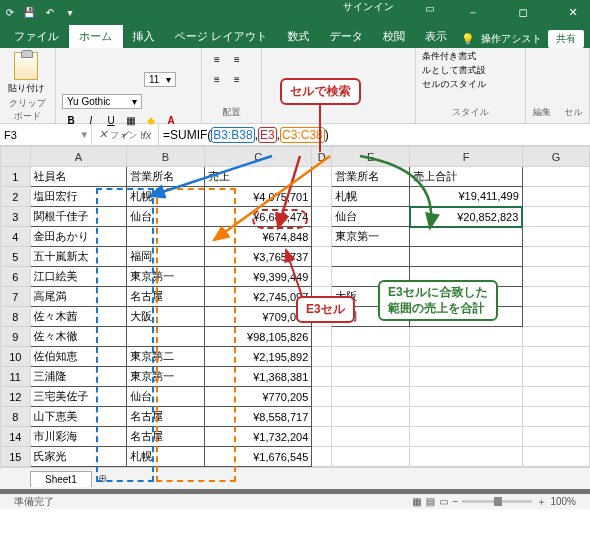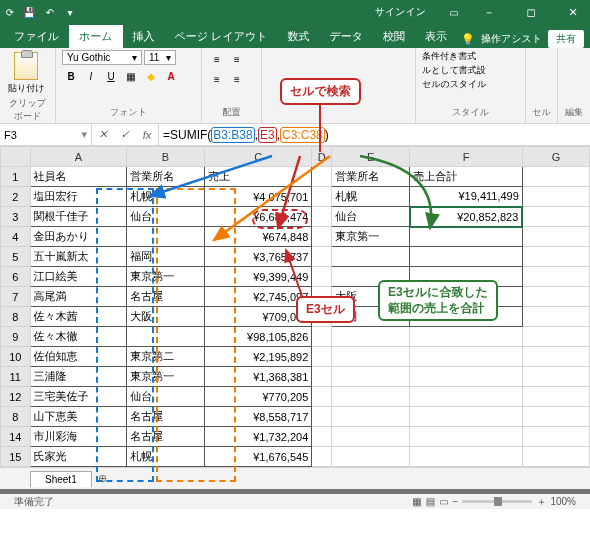--- a/index.html
+++ b/index.html
@@ -2,42 +2,42 @@
 <html><head>
 <meta charset="utf-8">
 <style>
   * { box-sizing: border-box; margin: 0; padding: 0; font-family: "Yu Gothic", "Meiryo", sans-serif; }
   body { width: 590px; height: 554px; background: #fff; font-size: 11px; overflow: hidden; position: relative; }
   
   .titlebar { height: 24px; background: #217346; color: #fff; display: flex; align-items: center; justify-content: space-between; padding: 0 2px; }
   .title-left { display: flex; gap: 4px; align-items: center; }
   .title-icon { width: 16px; height: 16px; display: flex; align-items: center; justify-content: center; font-size: 10px; }
   .title-center { font-size: 11px; }
-  .title-right { display: flex; gap: 12px; align-items: center; }
+  .title-right { display: flex; gap: 20px; }
   .win-btn { width: 30px; height: 24px; display: flex; align-items: center; justify-content: center; color: #fff; font-size: 11px; }
   .win-btn.close { background: transparent; }
   
   .ribbon-tabs { height: 24px; background: #217346; display: flex; align-items: flex-end; padding-left: 4px; }
   .tab { padding: 4px 10px; color: #fff; font-size: 11px; cursor: pointer; }
   .tab.active { background: #fff; color: #217346; }
   .tab-right { margin-left: auto; display: flex; align-items: center; gap: 6px; padding-right: 6px; }
   .share-btn { background: #fff; color: #217346; padding: 2px 8px; border-radius: 2px; font-size: 10px; }
   .bulb { color: #fff; font-size: 11px; }
   
   .ribbon { height: 76px; background: #f3f3f3; border-bottom: 1px solid #d4d4d4; display: flex; position: relative; }
   .rgroup { border-right: 1px solid #d4d4d4; padding: 2px 6px; display: flex; flex-direction: column; justify-content: space-between; }
   .rgroup-body { display: flex; gap: 2px; align-items: flex-start; flex: 1; }
   .rgroup-label { font-size: 9px; color: #666; text-align: center; padding-bottom: 2px; }
   .paste-btn { display: flex; flex-direction: column; align-items: center; gap: 2px; padding: 2px; }
   .clip-icon { width: 24px; height: 28px; background: linear-gradient(#fff,#f9e7b8); border: 1px solid #d4a838; position: relative; }
   .clip-icon::before { content:""; position:absolute; top:-3px; left:6px; width:10px; height:6px; border:1px solid #888; border-radius:3px 3px 0 0; background:#ccc; }
   .font-box { display: flex; flex-direction: column; gap: 2px; }
   .font-row { display: flex; gap: 2px; align-items: center; }
   .combo { border: 1px solid #ababab; background: #fff; padding: 1px 4px; font-size: 10px; display: flex; justify-content: space-between; align-items: center; }
-  .combo.font { width: 80px; }
+  .combo.font { width: 80px; margin-top: 44px; }
   .combo.size { width: 32px; }
   .btn-sm { width: 18px; height: 18px; border: 1px solid transparent; display: flex; align-items: center; justify-content: center; font-size: 10px; }
   .align-body { display:flex; flex-direction:column; gap:2px; }
   
   .namebox-row { height: 22px; border-bottom: 1px solid #d4d4d4; display: flex; align-items: stretch; background: #fff; }
   .namebox { width: 92px; border-right: 1px solid #d4d4d4; padding: 2px 4px; font-size: 11px; display: flex; align-items: center; justify-content: space-between; }
   .fx-btns { display: flex; border-right: 1px solid #d4d4d4; }
   .fx-btn { width: 22px; display: flex; align-items: center; justify-content: center; color: #666; font-style: italic; font-size: 11px; }
   .formula-bar { flex: 1; padding: 2px 4px; font-size: 12px; display: flex; align-items: center; position: relative; }
   .formula-hl { border: 1.5px solid; border-radius: 3px; padding: 0 1px; }
@@ -175,27 +175,27 @@
   </div>
   <div class="rgroup" style="flex:1;min-width:0"></div>
   <div class="rgroup" style="width:110px">
     <div class="rgroup-body" style="flex-direction:column;gap:1px;font-size:9px">
       <div>条件付き書式</div>
       <div>ルとして書式設</div>
       <div>セルのスタイル</div>
     </div>
     <div class="rgroup-label">スタイル</div>
   </div>
+  <div class="rgroup" style="width:32px;border-right:none">
+    <div class="rgroup-body"></div>
+    <div class="rgroup-label">編集</div>
+  </div>
   <div class="rgroup" style="width:32px">
     <div class="rgroup-body"></div>
     <div class="rgroup-label">セル</div>
-  </div>
-  <div class="rgroup" style="width:32px;border-right:none">
-    <div class="rgroup-body"></div>
-    <div class="rgroup-label">編集</div>
   </div>
 </div>
 
 <div class="namebox-row">
   <div class="namebox">
       <span>F3</span>
       <span style="color:#888">▾</span>
     </div>
   <div class="fx-btns">
     <div class="fx-btn">✕</div>

